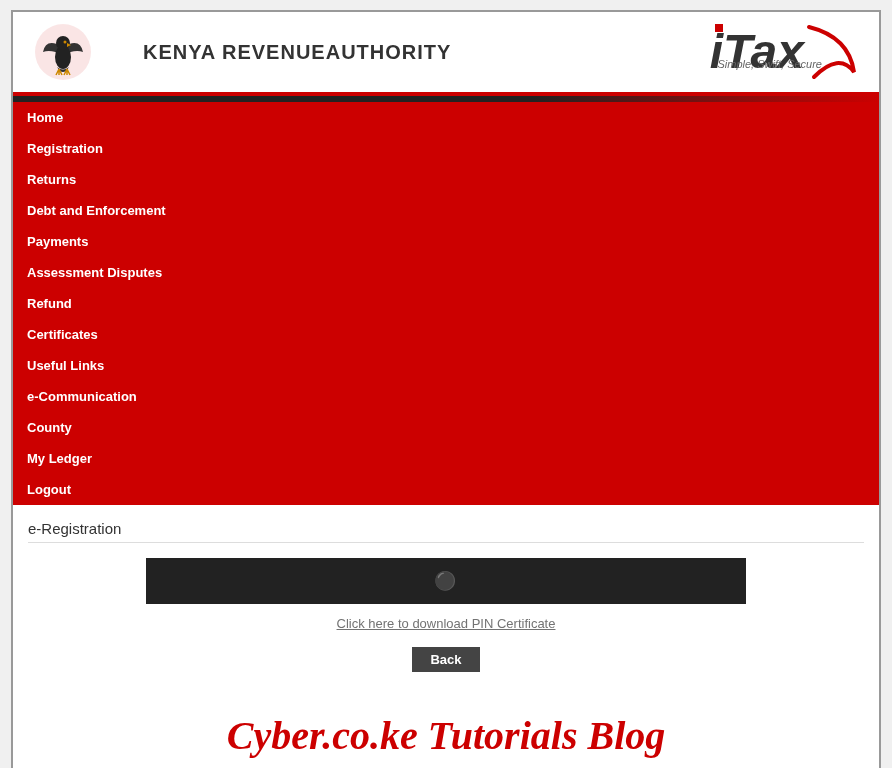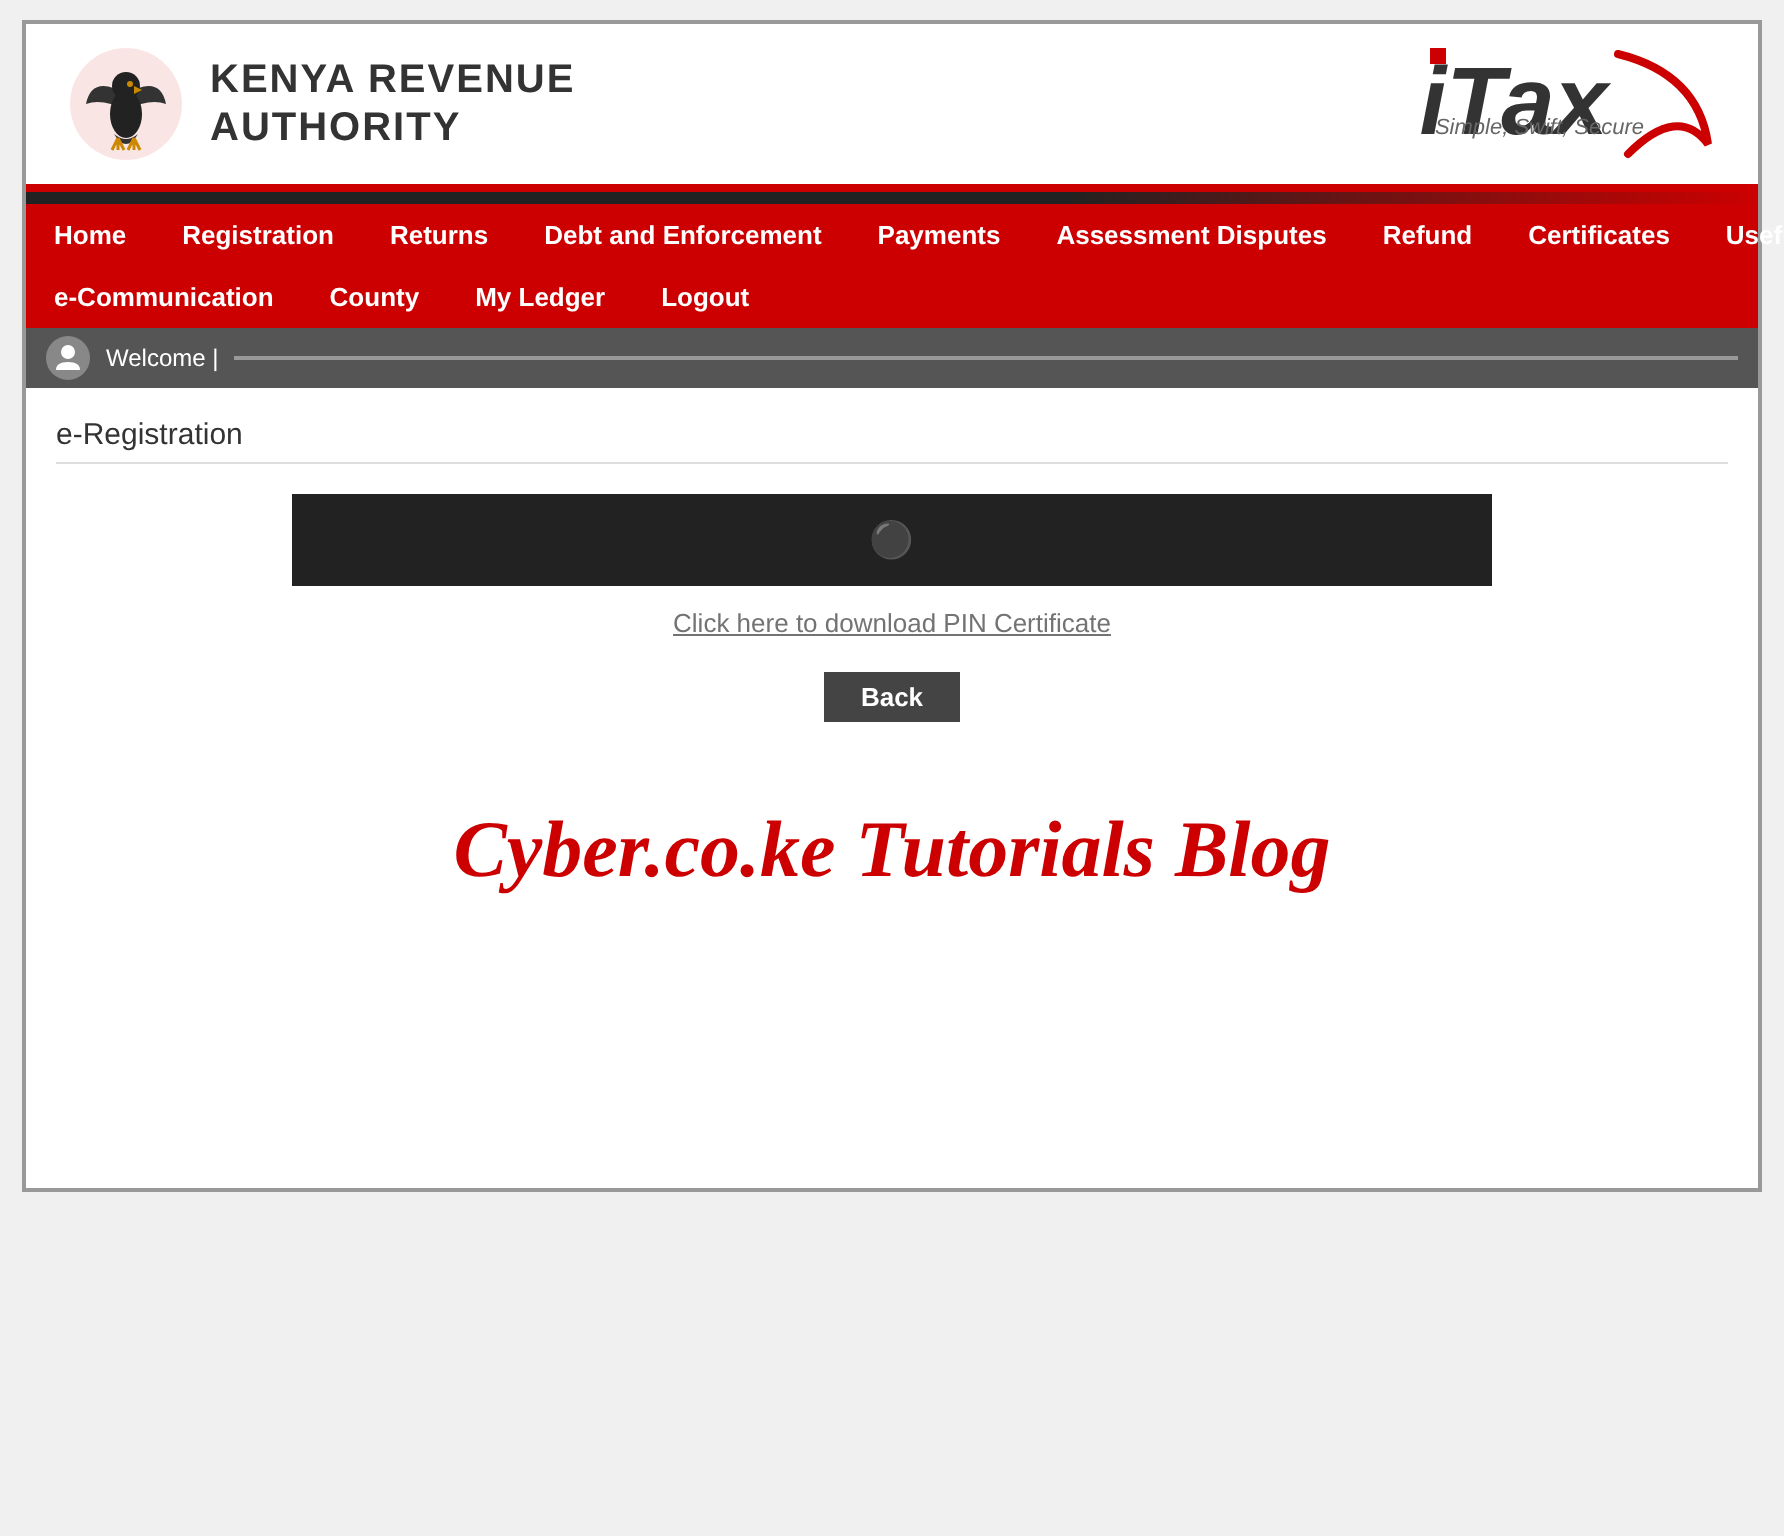--- a/index.html
+++ b/index.html
@@ -34,21 +34,22 @@
       gap: 12px;
     }
 
     .kra-logo-icon {
       width: 60px;
       height: 60px;
     }
 
     .kra-text {
       display: flex;
-      flex-direction: column;
+      flex-direction: row;
+      margin-left: 38px;
     }
 
     .kra-title {
       font-size: 20px;
       font-weight: bold;
       color: #333;
       letter-spacing: 1px;
       line-height: 1.2;
       text-transform: uppercase;
     }
@@ -75,20 +76,21 @@
 
     
     .nav-bar {
       background: #cc0000;
       padding: 0;
     }
 
     .nav-row {
       display: flex;
       align-items: flex-start;
+      flex-direction: column;
     }
 
     .nav-item {
       color: #fff;
       font-size: 13px;
       font-weight: bold;
       padding: 8px 14px;
       cursor: pointer;
       white-space: nowrap;
       text-decoration: none;
@@ -290,30 +292,20 @@
     </div>
 
     <div class="nav-row">
       <a class="nav-item">e-Communication</a>
       <a class="nav-item">County</a>
       <a class="nav-item">My Ledger</a>
       <a class="nav-item">Logout</a>
     </div>
   </div>
 
-  <div class="user-bar">
-    <div class="user-icon-circle">
-      <svg width="16" height="16" viewBox="0 0 16 16" fill="white">
-        <circle cx="8" cy="5" r="3.5"></circle>
-        <path d="M2,14 Q2,10 8,10 Q14,10 14,14" fill="white"></path>
-      </svg>
-    </div>
-    <span class="user-welcome">Welcome |</span>
-    <div class="user-bar-line"></div>
-  </div>
 
   <div class="main-content">
 
     <div class="page-title">e-Registration</div>
 
     <div class="success-box">
       <div class="success-line">
         <span class="success-icon">⚫</span>
       </div>
     </div>

